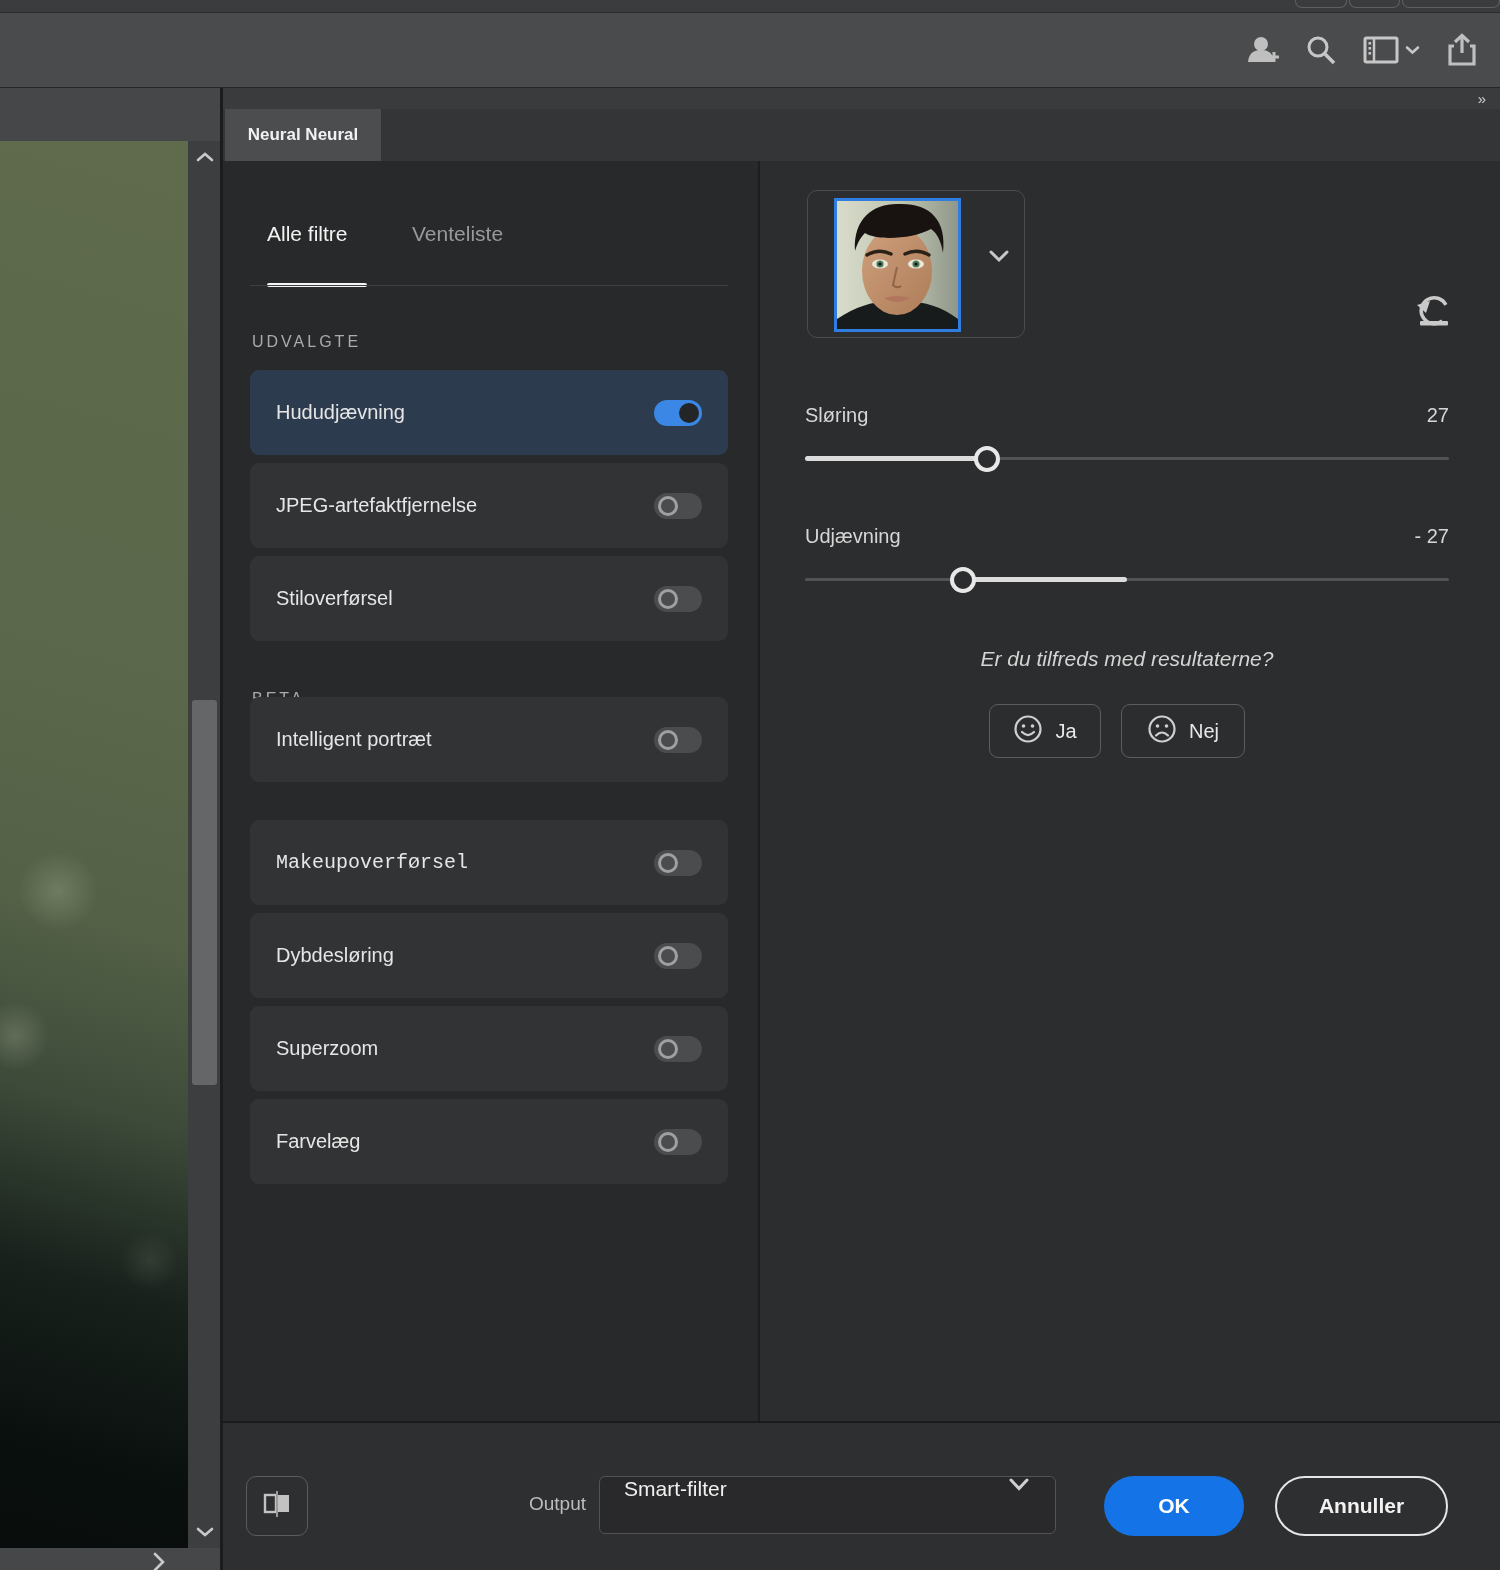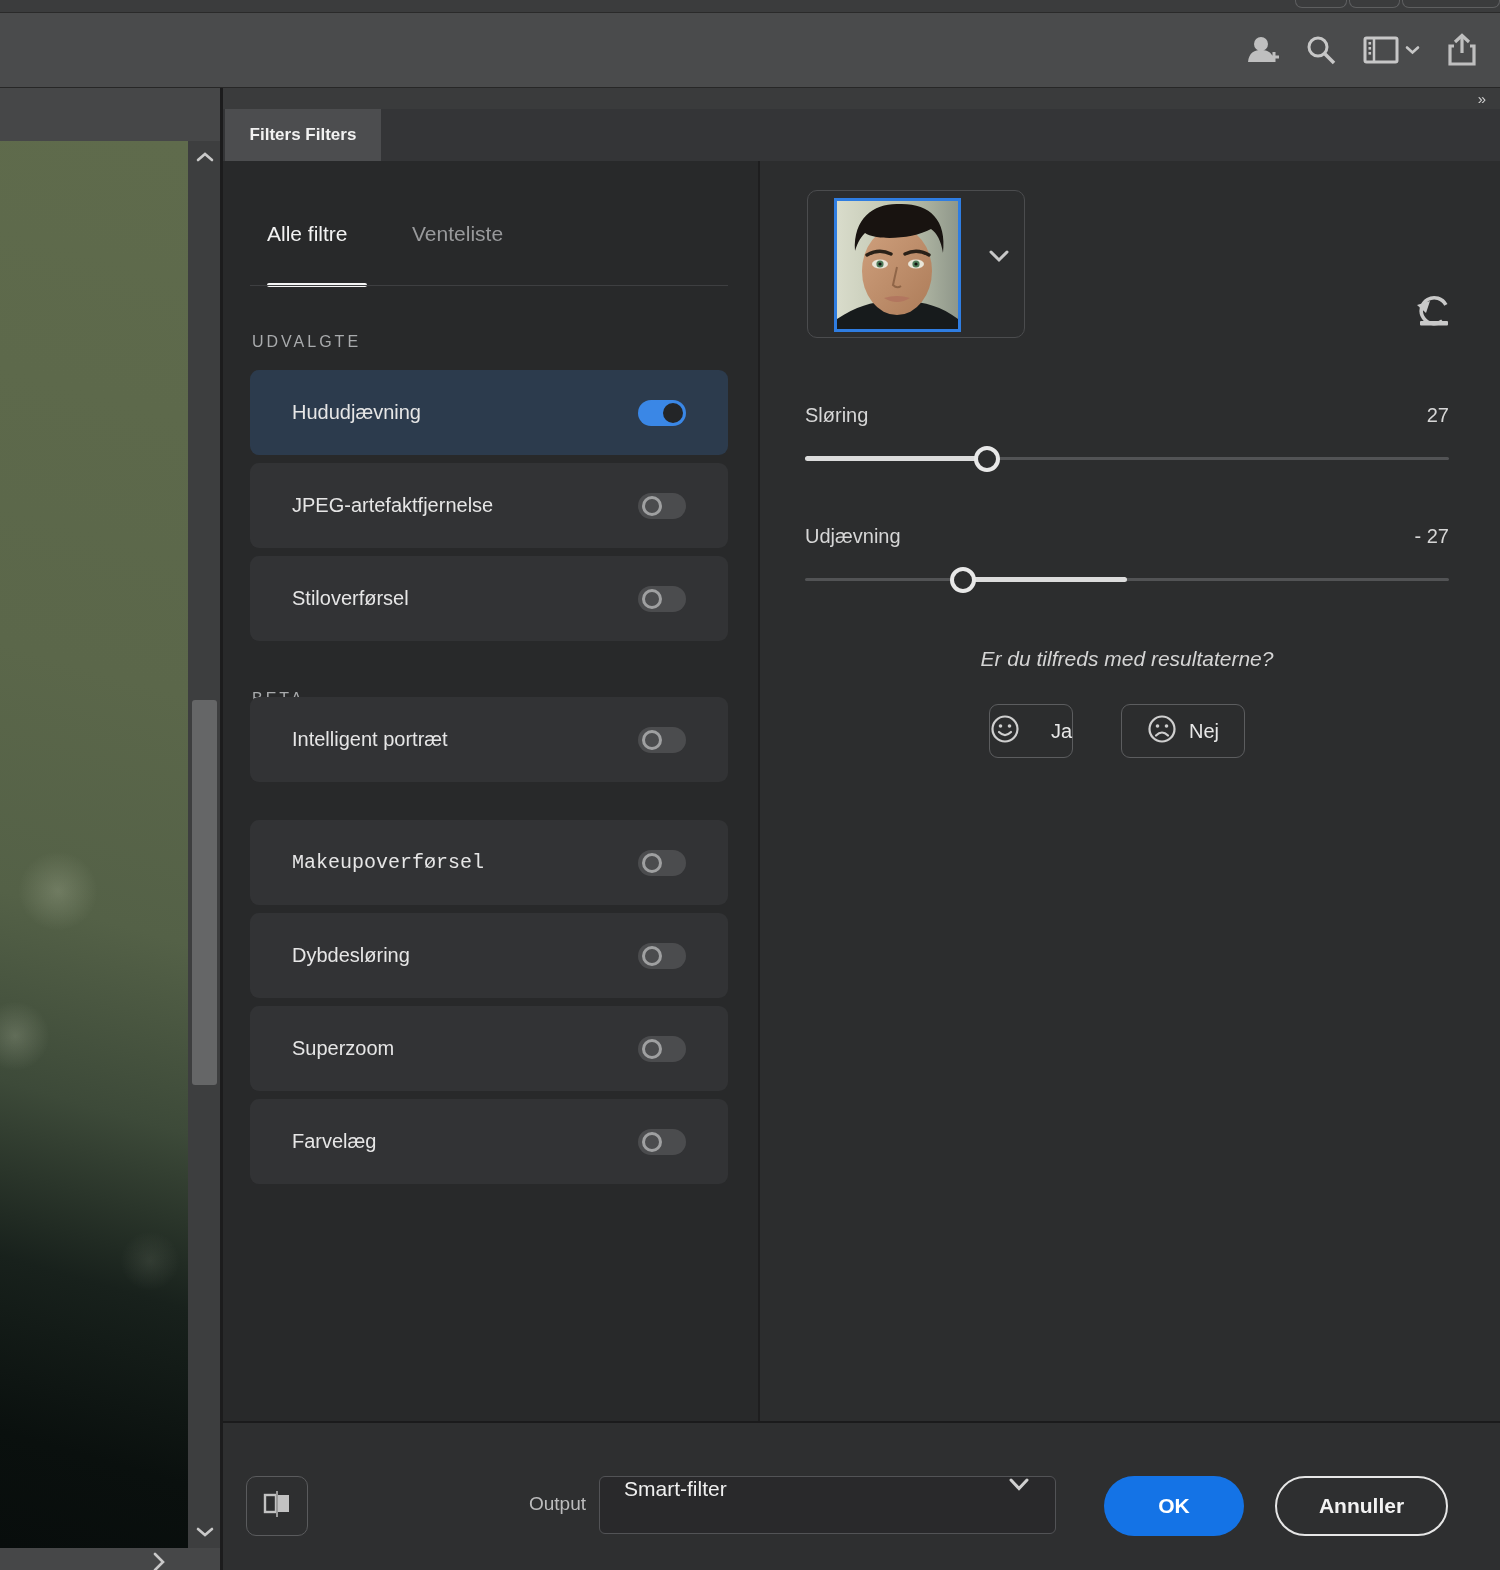--- a/index.html
+++ b/index.html
@@ -38,21 +38,21 @@
   #panel-left { position:absolute; left:0; top:73px; width:535px; height:1260px; background:#28292a; }
   #panel-divider { position:absolute; left:535px; top:73px; width:2px; height:1260px; background:#1e1e1f; }
   #panel-right { position:absolute; left:537px; top:73px; width:740px; height:1260px; background:#2c2d2e; }
 
   
   .ftab { position:absolute; top:61px; font-size:21px; cursor:pointer; }
   #ftab-underline-white { position:absolute; left:44px; top:122px; width:100px; height:4px; background:#f5f5f5; border-radius:2px; }
   #ftab-underline-gray { position:absolute; left:27px; top:124px; width:478px; height:1px; background:#3e3f41; }
   .section-title { position:absolute; left:29px; font-size:16px; letter-spacing:3px; color:#a9abad; }
   .filter-row { position:absolute; left:27px; width:478px; height:85px; background:#323335; border-radius:9px;
-    display:flex; align-items:center; justify-content:space-between; padding:0 42px; cursor:pointer; }
+    display:flex; align-items:center; justify-content:space-between; padding:0 26px; cursor:pointer; }
   .filter-row.selected { background:#2c3b4d; }
   .filter-row .flabel { font-size:20px; color:#e6e6e6; }
   .toggle { position:relative; width:48px; height:26px; border-radius:13px; background:#4b4c4e; flex:0 0 auto; }
   .toggle .knob { position:absolute; top:3px; left:4px; width:20px; height:20px; border-radius:50%;
     border:3px solid #9fa0a1; background:transparent; }
   .toggle.on { background:#3a87e6; }
   .toggle.on .knob { left:auto; right:3px; top:3px; border:none; width:20px; height:20px; background:#232527; }
 
   
   #thumb-box { position:absolute; left:47px; top:29px; width:218px; height:148px; border:1px solid #4b4c4e; border-radius:10px; }
@@ -64,21 +64,21 @@
   .slider-track { position:relative; margin-top:19px; height:26px; }
   .track-dim { position:absolute; left:0; top:11px; width:100%; height:3px; background:#525355; border-radius:2px; }
   .track-fill { position:absolute; top:10px; height:5px; background:#dcdcdc; border-radius:3px; }
   .slider-knob { position:absolute; top:0; width:26px; height:26px; border-radius:50%;
     border:4px solid #e8e8e8; background:#2c2d2e; }
   #feedback-q { position:absolute; left:45px; top:486px; width:644px; text-align:center;
     font-style:italic; font-size:21px; color:#d4d4d4; }
   .fb-btn { position:absolute; top:543px; height:54px; border:1px solid #5c5d5f; border-radius:9px;
     background:transparent; display:flex; align-items:center; justify-content:center; gap:12px;
     color:#e8e8e8; font-size:20px; cursor:pointer; }
-  #fb-yes { left:229px; width:84px;justify-content:space-between; }
+  #fb-yes { left:229px; width:112px; }
   #fb-no { left:361px; width:124px; }
 
   
   #footer { position:absolute; left:0; top:1333px; width:1277px; height:149px; background:#2e2f30; border-top:2px solid #1b1b1c; }
   #compare-btn { position:absolute; left:23px; top:53px; width:62px; height:60px; border:1px solid #5a5b5d;
     border-radius:10px; display:flex; align-items:center; justify-content:center; cursor:pointer; }
   #output-label { position:absolute; left:233px; top:70px; width:130px; text-align:right; font-size:19px; color:#bcbcbd; }
   #output-select { position:absolute; left:376px; top:53px; width:457px; height:58px; border:1px solid #525356;
     border-radius:6px; background:#29292b; display:flex; padding:0 24px; cursor:pointer; }
   #output-select .val { font-size:21px; color:#f0f0f0; flex:1; }
@@ -176,21 +176,21 @@
 <div class="abs" id="dialog-left-edge"></div>
 
 <div class="abs" id="dialog">
 
   <div id="tab-strip">
     <span>»</span>
   </div>
 
   <div id="tab-row">
     <div id="active-tab">
-      <span>Filters Filters</span>
+      <span>Neural Neural</span>
     </div>
   </div>
 
   <div id="panel-left">
     <span class="ftab" style="left:44px;color:#f2f2f2;">Alle filtre</span>
     <span class="ftab" style="left:189px;color:#98999b;">Venteliste</span>
     <span id="ftab-underline-white"></span>
     <span id="ftab-underline-gray"></span>
 
     <span class="section-title" style="top:172px;">UDVALGTE</span>

